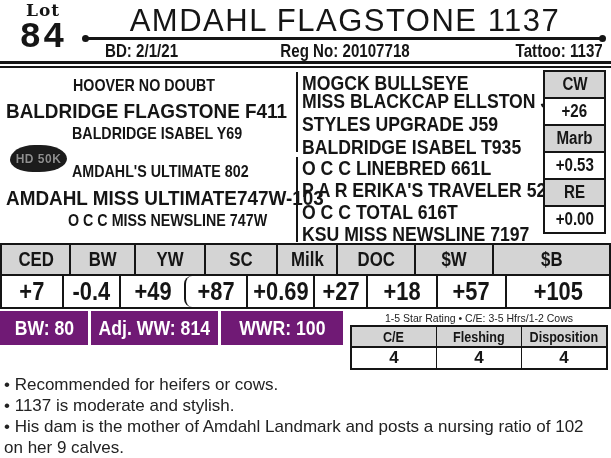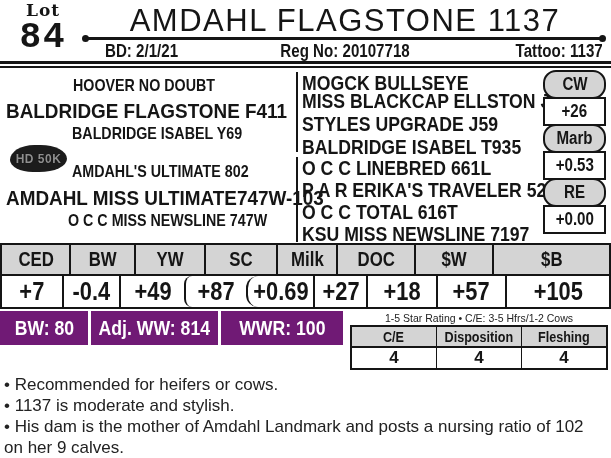--- a/index.html
+++ b/index.html
@@ -36,21 +36,21 @@
     border-radius:48% 52% 55% 45% / 62% 58% 55% 50%;
     display:flex;align-items:center;justify-content:center;
   }
   .badge span{color:#8f8f8f;font-size:12px;font-weight:700;letter-spacing:.5px;text-shadow:0 0 1px #000;}
 
   
   .cc-cell{
     position:absolute;left:543px;width:63px;height:29px;border:2px solid #151515;
     display:flex;align-items:center;justify-content:center;font-size:18px;background:#fff;
   }
-  .cc-gray{background:#d4d4d4;border-radius:13px;}
+  .cc-gray{background:#d4d4d4;}
 
   
   .epd-table{left:0;top:243px;width:611px;height:66px;border:2px solid #151515;display:flex;flex-direction:column;}
   .epd-row{display:flex;flex:1;}
   .epd-row.hd{background:#d4d4d4;border-bottom:2px solid #151515;}
   .epd-cell{display:flex;align-items:center;justify-content:center;border-left:2px solid #151515;}
   .epd-cell:first-child{border-left:none;}
   .epd-row.hd .epd-cell{font-size:20px;}
   .epd-row.vl .epd-cell{font-size:26px;}
 
@@ -172,21 +172,21 @@
         </div>
       <div class="epd-cell" style="flex:58;align-items:center;">
           <span class="cdC">-0.4</span>
         </div>
       <div class="epd-cell" style="flex:65;">
           <span class="cdC">+49</span>
         </div>
       <div class="epd-cell" style="flex:62;border-radius:8px;">
           <span class="cdC">+87</span>
         </div>
-      <div class="epd-cell" style="flex:65;border-radius:12px;">
+      <div class="epd-cell" style="flex:65;">
           <span class="cdC">+0.69</span>
         </div>
       <div class="epd-cell" style="flex:53;">
           <span class="cdC">+27</span>
         </div>
       <div class="epd-cell" style="flex:70;">
           <span class="cdC">+18</span>
         </div>
       <div class="epd-cell" style="flex:70;">
           <span class="cdC">+57</span>
@@ -207,24 +207,24 @@
       <span class="cdC">WWR: 100</span>
     </div>
 
   <div class="abs star-cap">1-5 Star Rating • C/E: 3-5 Hfrs/1-2 Cows</div>
   <div class="abs star-table">
     <div class="star-row hd">
       <div class="star-cell">
           <span class="cdC">C/E</span>
         </div>
       <div class="star-cell">
+          <span class="cdC">Fleshing</span>
+        </div>
+      <div class="star-cell">
           <span class="cdC">Disposition</span>
-        </div>
-      <div class="star-cell">
-          <span class="cdC">Fleshing</span>
         </div>
     </div>
     <div class="star-row vl">
       <div class="star-cell">
           <span>4</span>
         </div>
       <div class="star-cell">
           <span>4</span>
         </div>
       <div class="star-cell">

